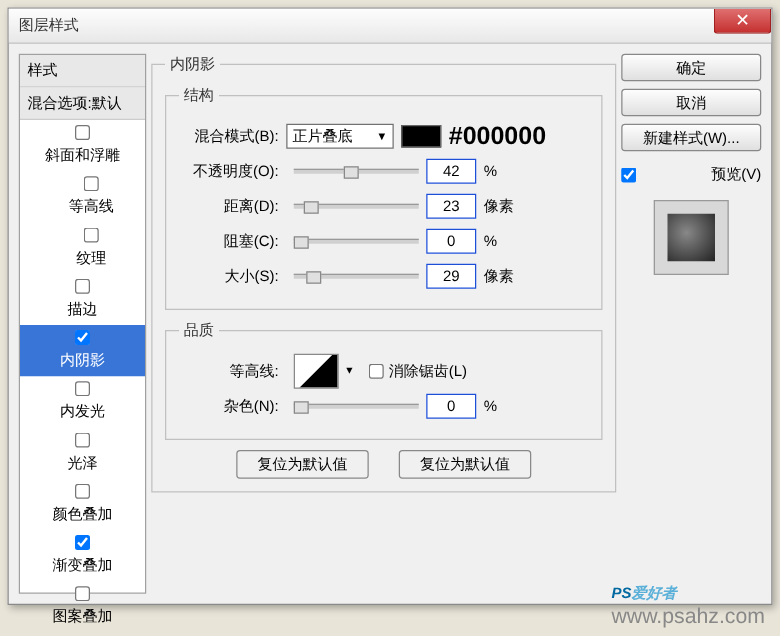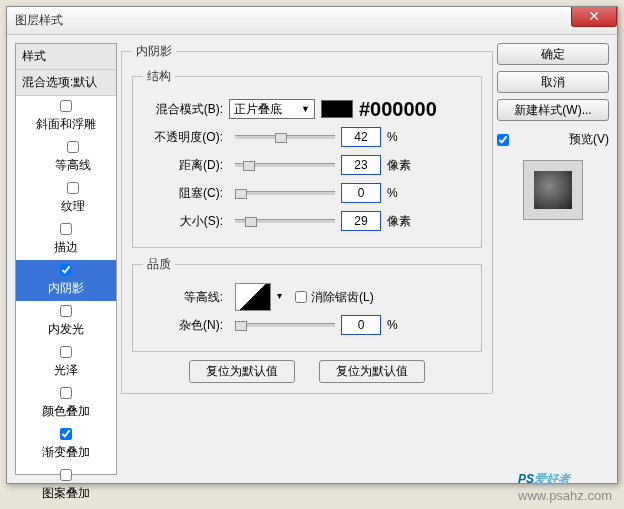--- a/index.html
+++ b/index.html
@@ -35,21 +35,21 @@
 .contour-box { width: 36px; height: 28px; border: 1px solid #888; background: linear-gradient(135deg, #fff 0%, #fff 49%, #000 50%, #000 100%); margin: 0 6px; position: relative; }
 .contour-box::after { content: '▾'; position: absolute; right: -12px; top: 6px; font-size: 10px; }
 .btn-row { display: flex; gap: 24px; justify-content: center; margin-top: 6px; }
 .dlg-btn { padding: 2px 16px; border: 1px solid #888; background: #f0f0f0; border-radius: 3px; min-width: 90px; }
 .right-panel { width: 112px; display: flex; flex-direction: column; gap: 6px; }
 .right-btn { height: 22px; border: 1px solid #888; background: linear-gradient(to bottom, #fdfdfd, #e0e0e0); border-radius: 3px; }
 .preview-row { display: flex; align-items: center; gap: 4px; margin-top: 4px; justify-content: space-between; }
 .preview-box { width: 60px; height: 60px; border: 1px solid #999; background: #d8d8d8; margin: 6px auto; display: flex; align-items: center; justify-content: center; }
 .preview-inner { width: 38px; height: 38px; background: radial-gradient(circle at 40% 40%, #888, #222); }
 .watermark { position: absolute; right: 12px; bottom: 6px; font-size: 18px; color: #5ab0d8; font-style: italic; font-weight: bold; }
-.watermark .sub { font-size: 13px; color: #888; font-style: normal; font-weight: normal; display: block; text-align: right; }
+.watermark .sub { font-size: 17px; color: #888; font-style: normal; font-weight: normal; display: block; text-align: right; }
 .watermark .ps { color: #0369a1; }
 </style>
 </head>
 <body>
 
 <div class="window">
   <div class="titlebar">
     <span class="titlebar-text">图层样式</span>
     <div class="close-btn">✕</div>
   </div>

